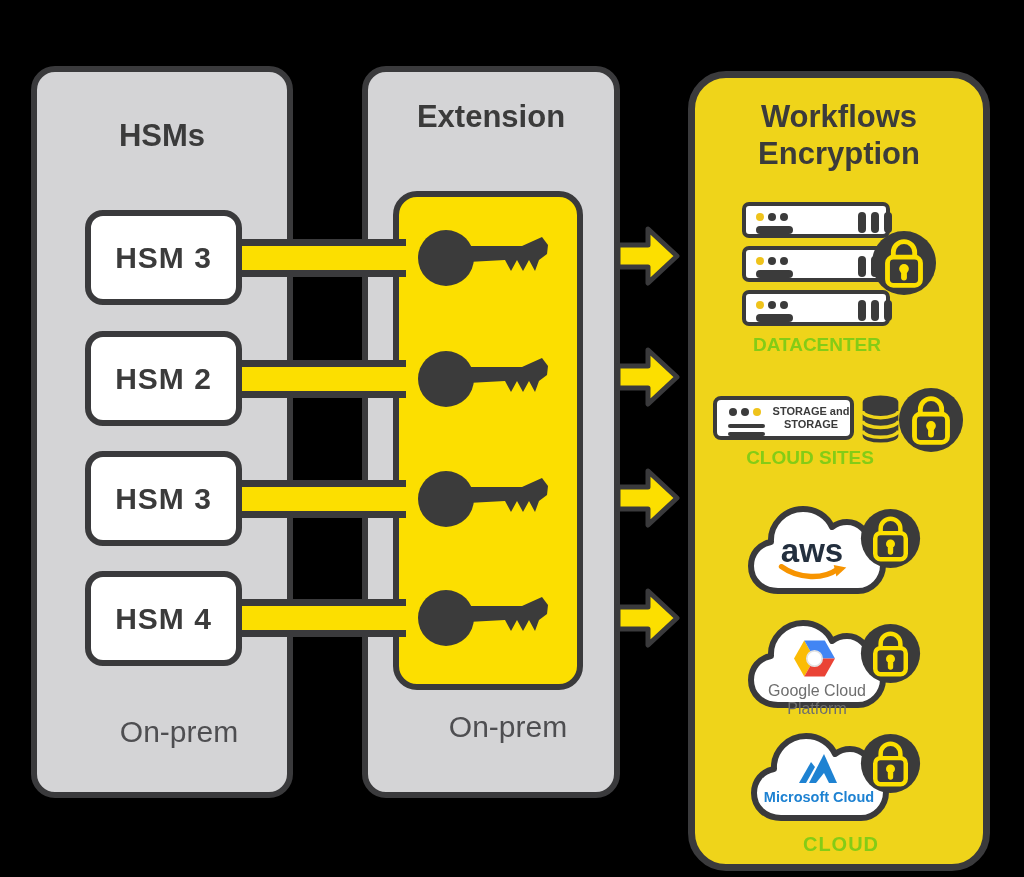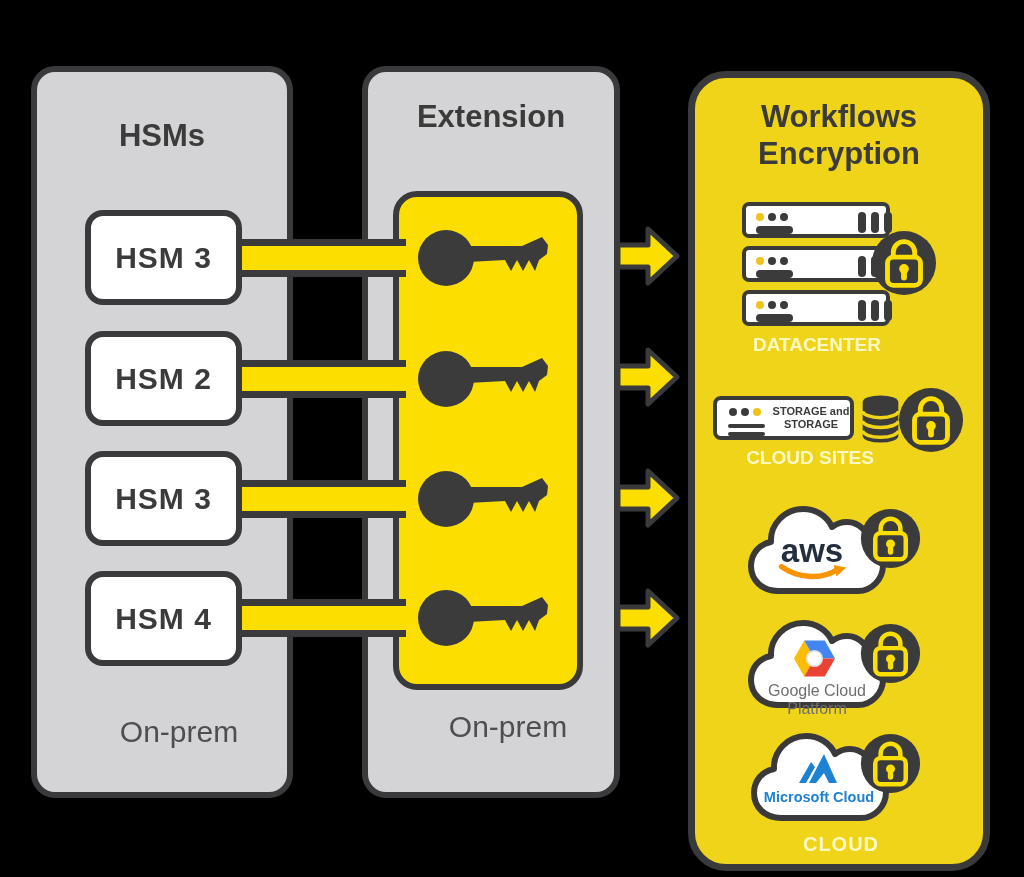--- a/index.html
+++ b/index.html
@@ -45,21 +45,21 @@
   
   .server{position:absolute;left:742px;width:148px;height:36px;background:#fff;
           border:4px solid #3B3B3B;border-radius:7px;z-index:2;}
   .server .dot{position:absolute;top:7px;width:8px;height:8px;border-radius:50%;background:#3B3B3B;}
   .server .dot.gold{background:#EFC31B;}
   .server .hbar{position:absolute;left:10px;top:20px;width:37px;height:8px;border-radius:4px;background:#3B3B3B;}
   .server .vbar{position:absolute;top:6px;width:8px;height:21px;border-radius:4px;background:#3B3B3B;}
 
   .badge{position:absolute;z-index:8;}
 
-  .wf-label{position:absolute;color:#fef9c3;font-weight:700;text-align:center;z-index:2;}
+  .wf-label{position:absolute;color:#84cc16;font-weight:700;text-align:center;z-index:2;}
   .lbl-dc{left:740px;top:296px;width:154px;font-size:19px;}
   .lbl-edge{left:713px;top:409px;width:194px;font-size:19px;}
   .lbl-cloud{left:741px;top:795px;width:200px;font-size:20px;letter-spacing:1px;}
 
   .edge-box{position:absolute;left:713px;top:358px;width:141px;height:44px;background:#fff;
             border:4px solid #3B3B3B;border-radius:8px;z-index:2;}
   .edge-box .dot{position:absolute;top:8px;width:8px;height:8px;border-radius:50%;background:#3B3B3B;}
   .edge-box .dot.gold{background:#EFC31B;}
   .edge-box .eline{position:absolute;left:11px;width:37px;height:4px;border-radius:2px;background:#3B3B3B;}
   .edge-box .etext{position:absolute;left:50px;top:5px;width:88px;color:#3B3B3B;

